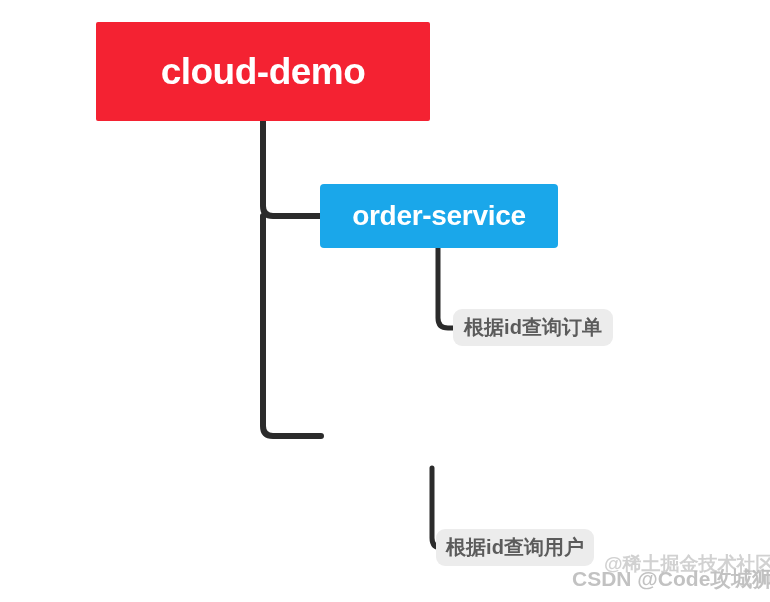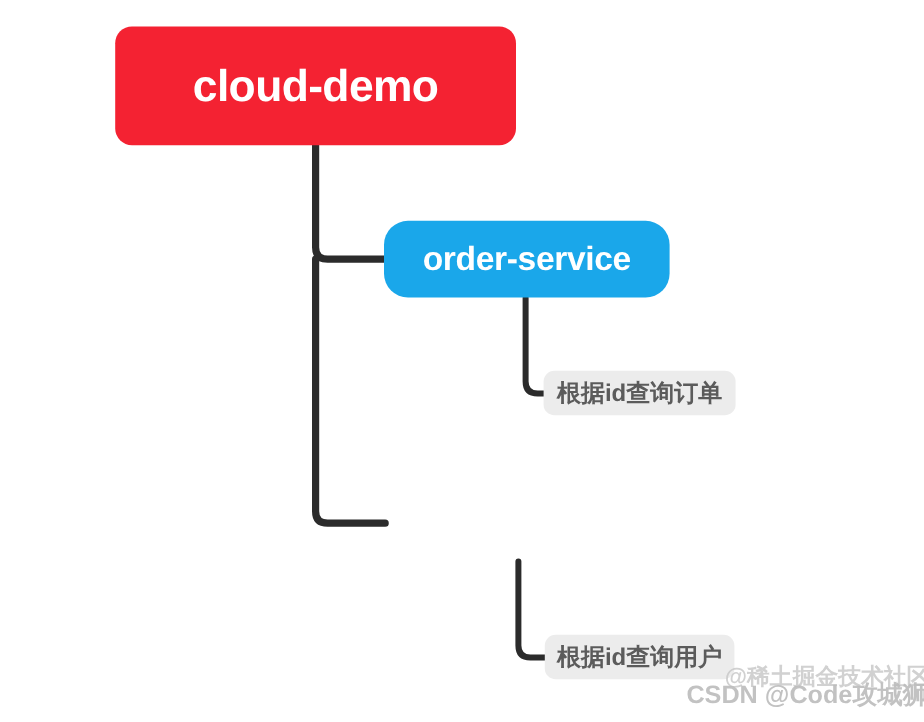--- a/index.html
+++ b/index.html
@@ -33,29 +33,29 @@
     justify-content: center;
     box-sizing: border-box;
     white-space: nowrap;
   }
   .node-root {
     left: 96px;
     top: 22px;
     width: 334px;
     height: 99px;
     background: #f42232;
-    border-radius: 14px;
+    border-radius: 2px;
     color: #ffffff;
     font-size: 37px;
     font-weight: bold;
     letter-spacing: -0.5px;
   }
   .node-service {
     background: #1aa7ea;
-    border-radius: 20px;
+    border-radius: 4px;
     color: #ffffff;
     font-size: 28px;
     font-weight: bold;
     letter-spacing: -0.3px;
   }
   .node-order {
     left: 320px;
     top: 184px;
     width: 238px;
     height: 64px;
@@ -74,21 +74,21 @@
     font-weight: bold;
     padding: 16px 14px;
   }
   .node-leaf-order {
     left: 453px;
     top: 309px;
     width: 160px;
     height: 37px;
   }
   .node-leaf-user {
-    left: 454px;
+    left: 436px;
     top: 529px;
     width: 158px;
     height: 37px;
   }
   .watermark {
     position: absolute;
     white-space: nowrap;
     pointer-events: none;
     font-weight: bold;
   }

